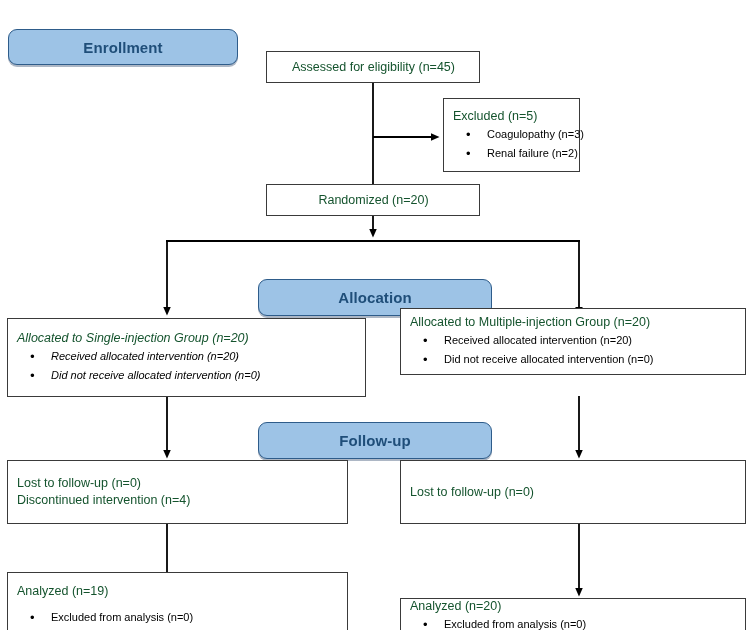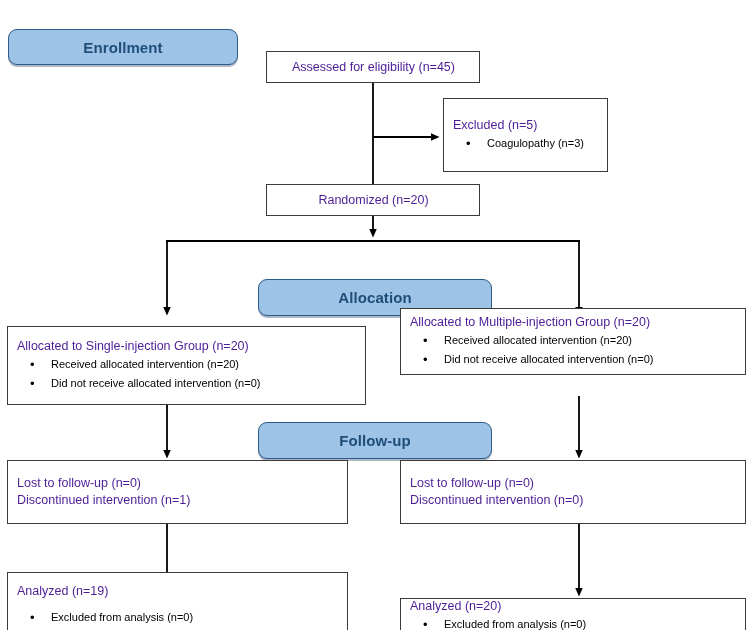--- a/index.html
+++ b/index.html
@@ -48,21 +48,21 @@
     display: flex;
     flex-direction: column;
     justify-content: center;
   }
   .node-box.center-text {
     align-items: center;
     text-align: center;
   }
   .node-line {
     font-size: 12.5px;
-    color: #4c1d95;
+    color: #14532d;
     line-height: 17px;
     white-space: nowrap;
   }
   ul.bullets {
     margin: 0;
     padding: 0 0 0 34px;
     list-style: none;
   }
   ul.bullets li {
     position: relative;
@@ -132,55 +132,55 @@
 
   <div class="stage-pill" style="left:258px; top:255px; width:234px; height:37px;">
     <span>Allocation</span>
   </div>
 
 
   <div class="node-box center-text" style="left:266px; top:27px; width:214px; height:32px;">
     <div class="node-line">Assessed for eligibility (n=45)</div>
   </div>
 
-  <div class="node-box" style="left:443px; top:74px; width:165px; height:74px;">
+  <div class="node-box" style="left:443px; top:74px; width:137px; height:74px;">
     <div class="node-line">Excluded (n=5)</div>
     <ul class="bullets">
       <li>Coagulopathy (n=3)</li>
+      <li>Renal failure (n=2)</li>
     </ul>
   </div>
 
   <div class="node-box center-text" style="left:266px; top:160px; width:214px; height:32px;">
     <div class="node-line">Randomized (n=20)</div>
   </div>
 
-  <div class="node-box" style="left:7px; top:302px; width:359px; height:79px;">
+  <div class="node-box" style="left:7px; top:294px; width:359px; height:79px;font-style:italic;">
     <div class="node-line">Allocated to Single-injection Group (n=20)</div>
     <ul class="bullets">
       <li>Received allocated intervention (n=20)</li>
       <li>Did not receive allocated intervention (n=0)</li>
     </ul>
   </div>
 
   <div class="node-box" style="left:400px; top:284px; width:346px; height:67px;">
     <div class="node-line">Allocated to Multiple-injection Group (n=20)</div>
     <ul class="bullets">
       <li>Received allocated intervention (n=20)</li>
       <li>Did not receive allocated intervention (n=0)</li>
     </ul>
   </div>
 
   <div class="node-box" style="left:7px; top:436px; width:341px; height:64px;">
     <div class="node-line">Lost to follow-up (n=0)</div>
-    <div class="node-line">Discontinued intervention (n=1)</div>
+    <div class="node-line">Discontinued intervention (n=4)</div>
   </div>
 
   <div class="node-box" style="left:400px; top:436px; width:346px; height:64px;">
     <div class="node-line">Lost to follow-up (n=0)</div>
-    <div class="node-line">Discontinued intervention (n=0)</div>
   </div>
 
   <div class="node-box" style="left:7px; top:548px; width:341px; height:65px;gap:8px;">
     <div class="node-line">Analyzed (n=19)</div>
     <ul class="bullets">
       <li>Excluded from analysis (n=0)</li>
     </ul>
   </div>
 
   <div class="node-box" style="left:400px; top:574px; width:346px; height:35px;">

